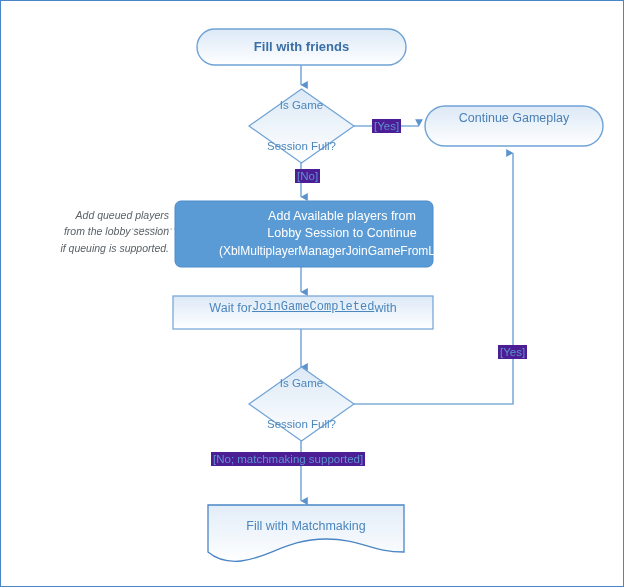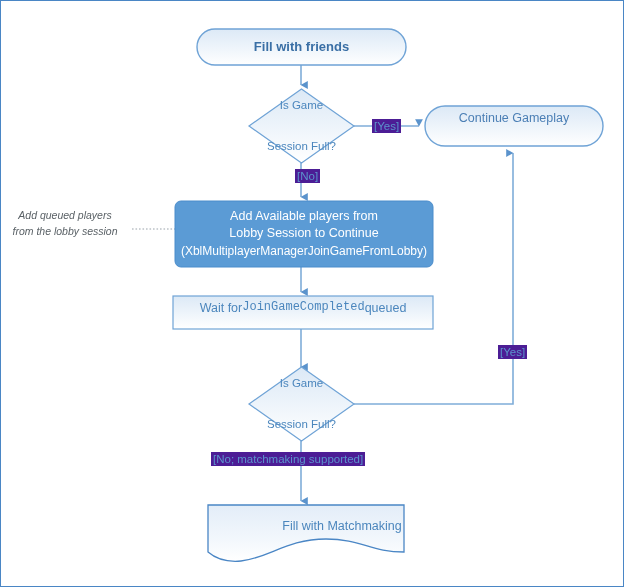--- a/index.html
+++ b/index.html
@@ -47,50 +47,53 @@
   .lbl-decision {
     color: #4b86bd;
     font-size: 11.5px;
     line-height: 1.45;
     gap: 24px;
   }
   .lbl-process-blue {
     color: #ffffff;
     font-size: 12.5px;
     line-height: 1.42;
+    padding-left: 38px;
   }
   .lbl-process-light {
     color: #4b86bd;
     font-size: 12.5px;
   }
   .lbl-document {
     color: #4b86bd;
     font-size: 12.5px;
   }
   .mono {
     font-family: "Liberation Mono", monospace;
     font-size: 12px;
+    text-decoration: underline;
   }
   .edge-label {
     position: absolute;
     color: #5b93cc;
     font-size: 11.5px;
     white-space: nowrap;
     background: #4c1d95;
     padding: 0 2px;
     line-height: 1.25;
   }
   .annotation {
     position: absolute;
     color: #5a6166;
     font-size: 10.5px;
     font-style: italic;
-    text-align: center;
+    text-align: right;
     line-height: 1.55;
     white-space: nowrap;
+    padding-left: 40px;
   }
 </style>
 </head>
 <body>
 
 <div id="canvas">
 
   <svg id="svg-layer" viewBox="0 0 624 587" xmlns="http://www.w3.org/2000/svg">
     <defs>
       <linearGradient id="lightFill" x1="0" y1="0" x2="0" y2="1">
@@ -162,36 +165,37 @@
 
   <div class="node-label lbl-process-blue" style="left:174px; top:200px; width:258px; height:66px; flex-direction:column;">
     <span>Add Available players from</span>
     <span>Lobby Session to Continue</span>
     <span style="font-size:12px;">(XblMultiplayerManagerJoinGameFromLobby)</span>
   </div>
 
   <div class="node-label lbl-process-light" style="left:172px; top:295px; width:260px; height:23px;">
     <span>Wait for </span>
       <span class="mono">JoinGameCompleted</span>
-      <span> queued</span>
+      <span> with</span>
   </div>
 
   <div class="node-label lbl-decision" style="left:248px; top:378px; width:105px; height:50px; flex-direction:column;">
     <span>Is Game</span>
     <span>Session Full?</span>
   </div>
 
-  <div class="node-label lbl-document" style="left:207px; top:504px; width:196px; height:42px;padding-left:36px;">Fill with Matchmaking</div>
+  <div class="node-label lbl-document" style="left:207px; top:504px; width:196px; height:42px;">Fill with Matchmaking</div>
 
   <div class="edge-label" style="left:371px; top:118px;">[Yes]</div>
 
   <div class="edge-label" style="left:294px; top:168px;">[No]</div>
 
   <div class="edge-label" style="left:497px; top:344px;">[Yes]</div>
 
   <div class="edge-label" style="left:210px; top:451px;">[No; matchmaking supported]</div>
 
   <div class="annotation" style="left:0px; top:206px; width:128px;">
     <div>Add  queued players</div>
     <div>from the lobby session</div>
+    <div>if queuing is supported.</div>
   </div>
 
 </div>
 
 </body></html>

